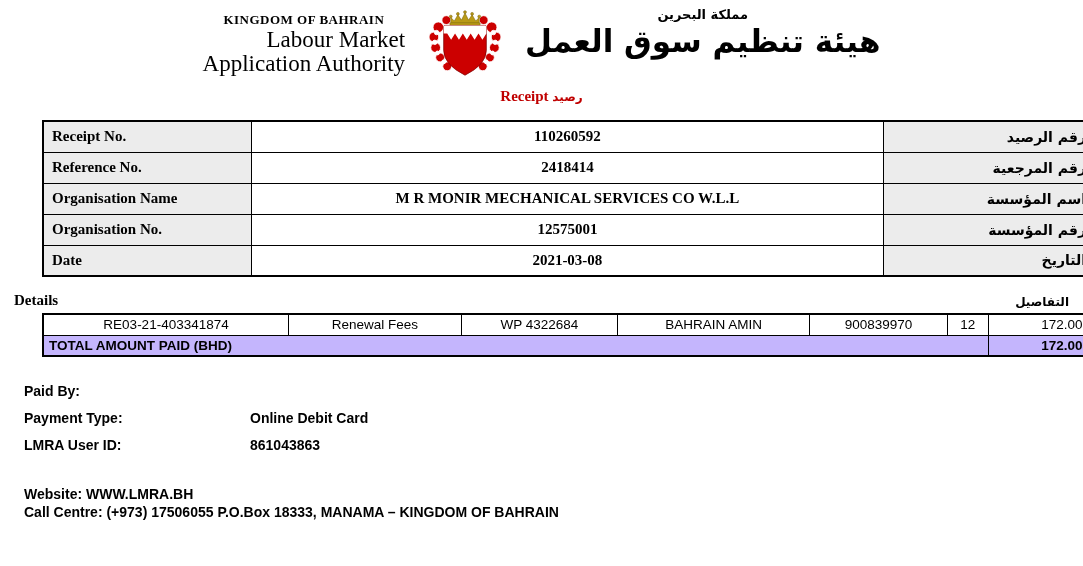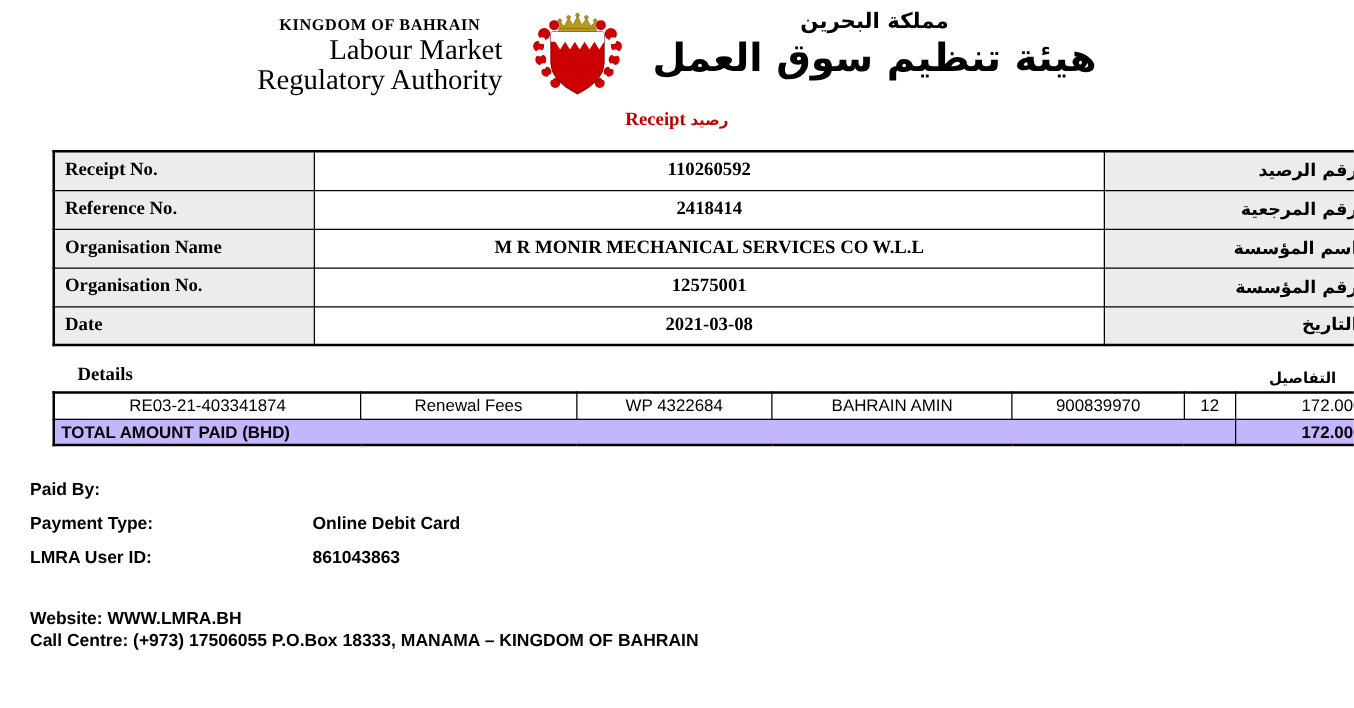--- a/index.html
+++ b/index.html
@@ -27,21 +27,21 @@
   .org-line { font-size: 23px; line-height: 1.05; text-align: right; }
 
   .logo { width: 80px; height: 78px; flex: 0 0 auto; }
   .logo svg { width: 80px; height: 78px; display: block; }
 
   .header-ar {
     text-align: center; padding-top: 0px;
     font-family: "DejaVu Sans", sans-serif;
     font-weight: bold;
   }
-  .ar-small { font-size: 17px; line-height: 1.4; }
+  .ar-small { font-size: 13px; line-height: 1.4; }
   .ar-big   { font-size: 31px; line-height: 1.15; }
 
   
   .receipt-title {
     text-align: center;
     margin-top: 4px;
     font-weight: bold;
     font-size: 15px;
   }
   .receipt-title .en { font-family: "Liberation Serif", serif; }
@@ -75,21 +75,20 @@
     font-size: 14px;
   }
 
   
   .details-heading {
     display: flex;
     justify-content: space-between;
     align-items: flex-end;
     margin-top: 15px;
     font-weight: bold;
-    margin-left: 48px;
   }
   .details-heading .en { font-size: 15px; }
   .details-heading .ar { font-family: "DejaVu Sans", sans-serif; font-size: 12px; }
 
   
   .details-table {
     width: 100%;
     margin-top: 4px;
     border: 2px solid #000;
     font-family: "Liberation Sans", sans-serif;
@@ -137,21 +136,21 @@
 </style>
 </head>
 <body>
 
 <div class="page">
 
   <div class="header">
     <div class="header-en">
       <div class="country">KINGDOM OF BAHRAIN</div>
       <div class="org-line">Labour Market</div>
-      <div class="org-line">Regulatory Authority</div>
+      <div class="org-line">Application Authority</div>
     </div>
 
     <div class="logo">
       <svg viewBox="0 0 90 80" xmlns="http://www.w3.org/2000/svg">
 
         <g stroke="#fff" stroke-width="1">
           <circle cx="15" cy="20" r="6" fill="#cc0000"></circle>
           <circle cx="10" cy="31" r="5.5" fill="#cc0000"></circle>
           <circle cx="12" cy="43" r="5.5" fill="#cc0000"></circle>
           <circle cx="17" cy="54" r="5" fill="#cc0000"></circle>

